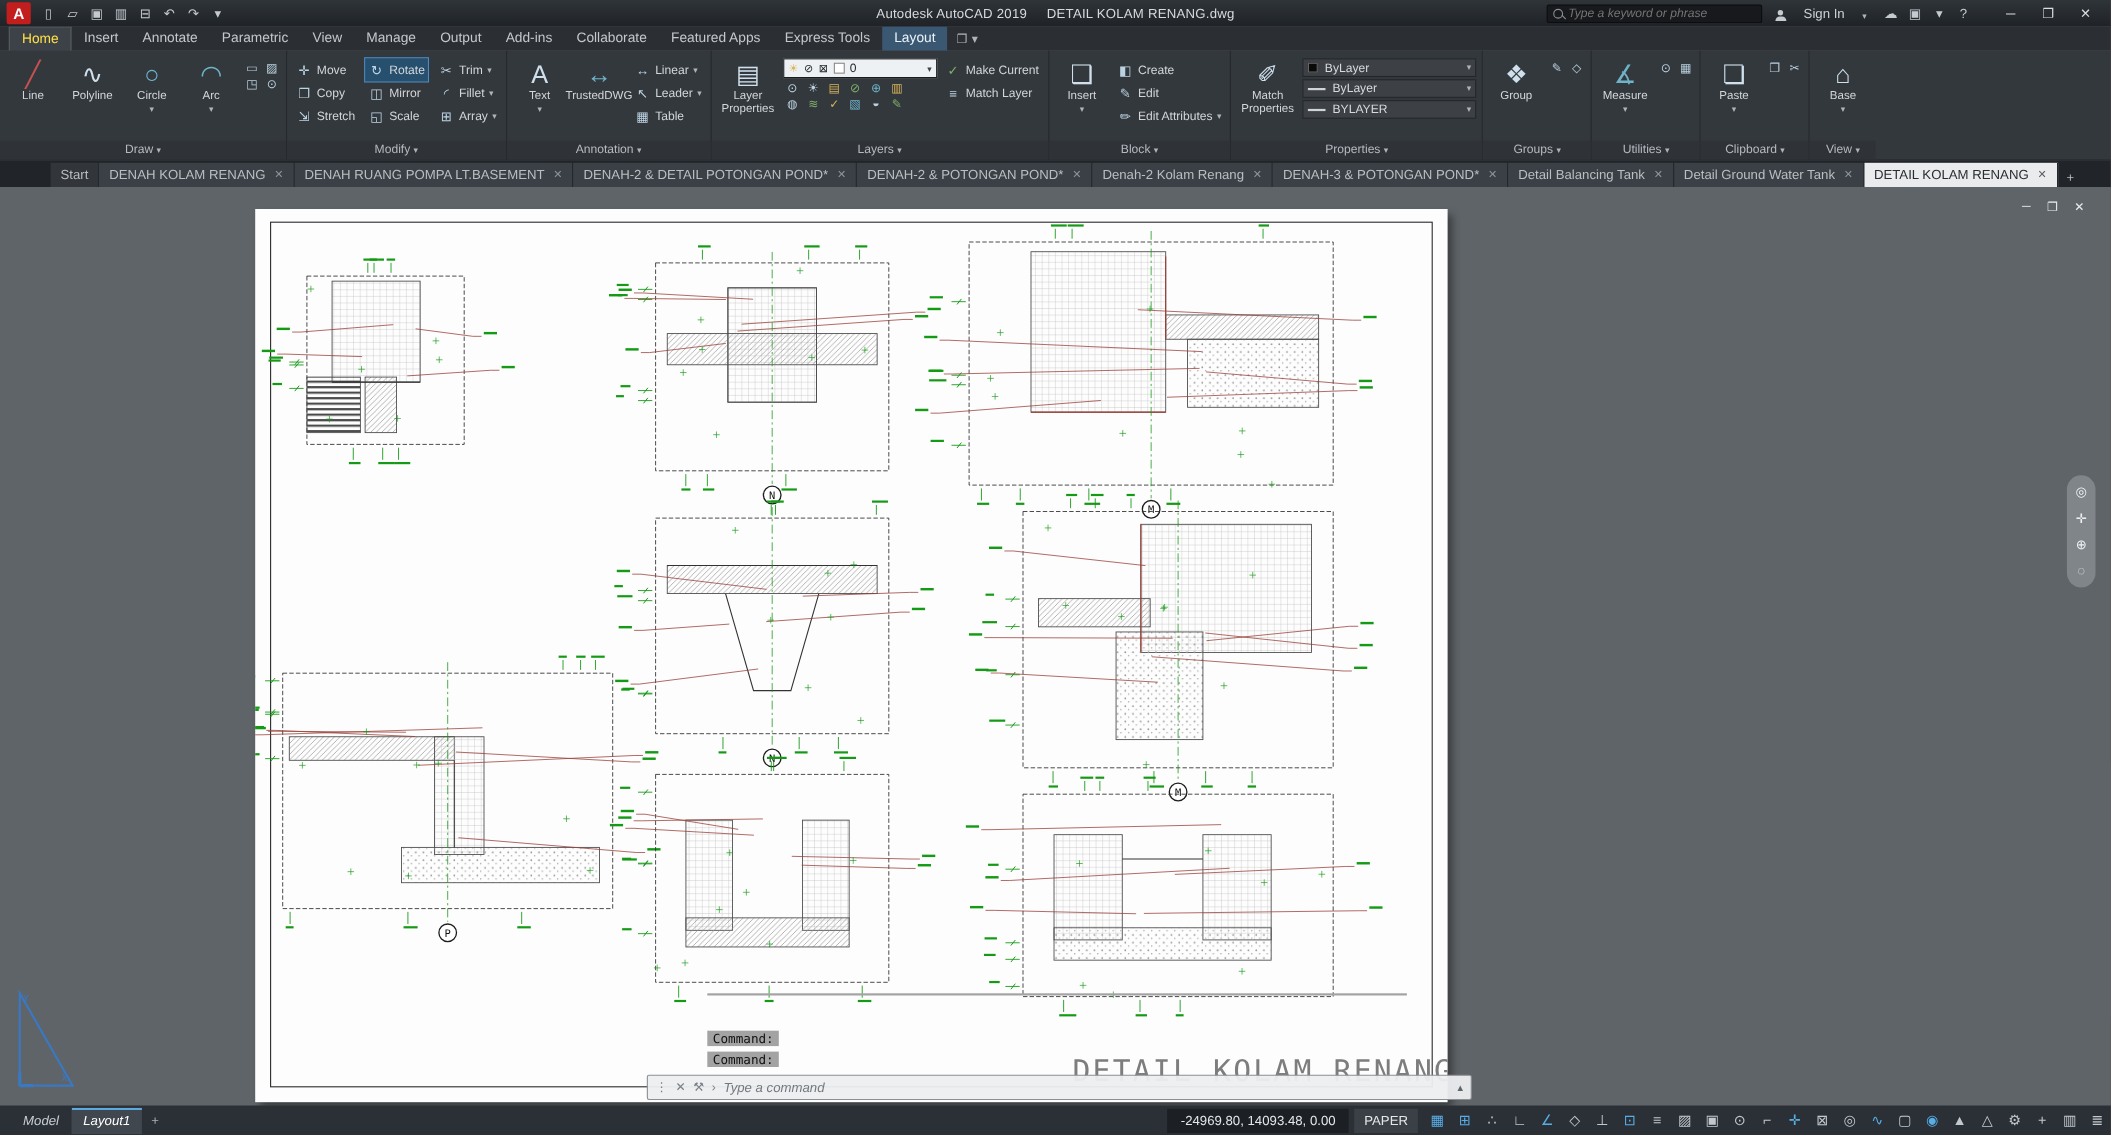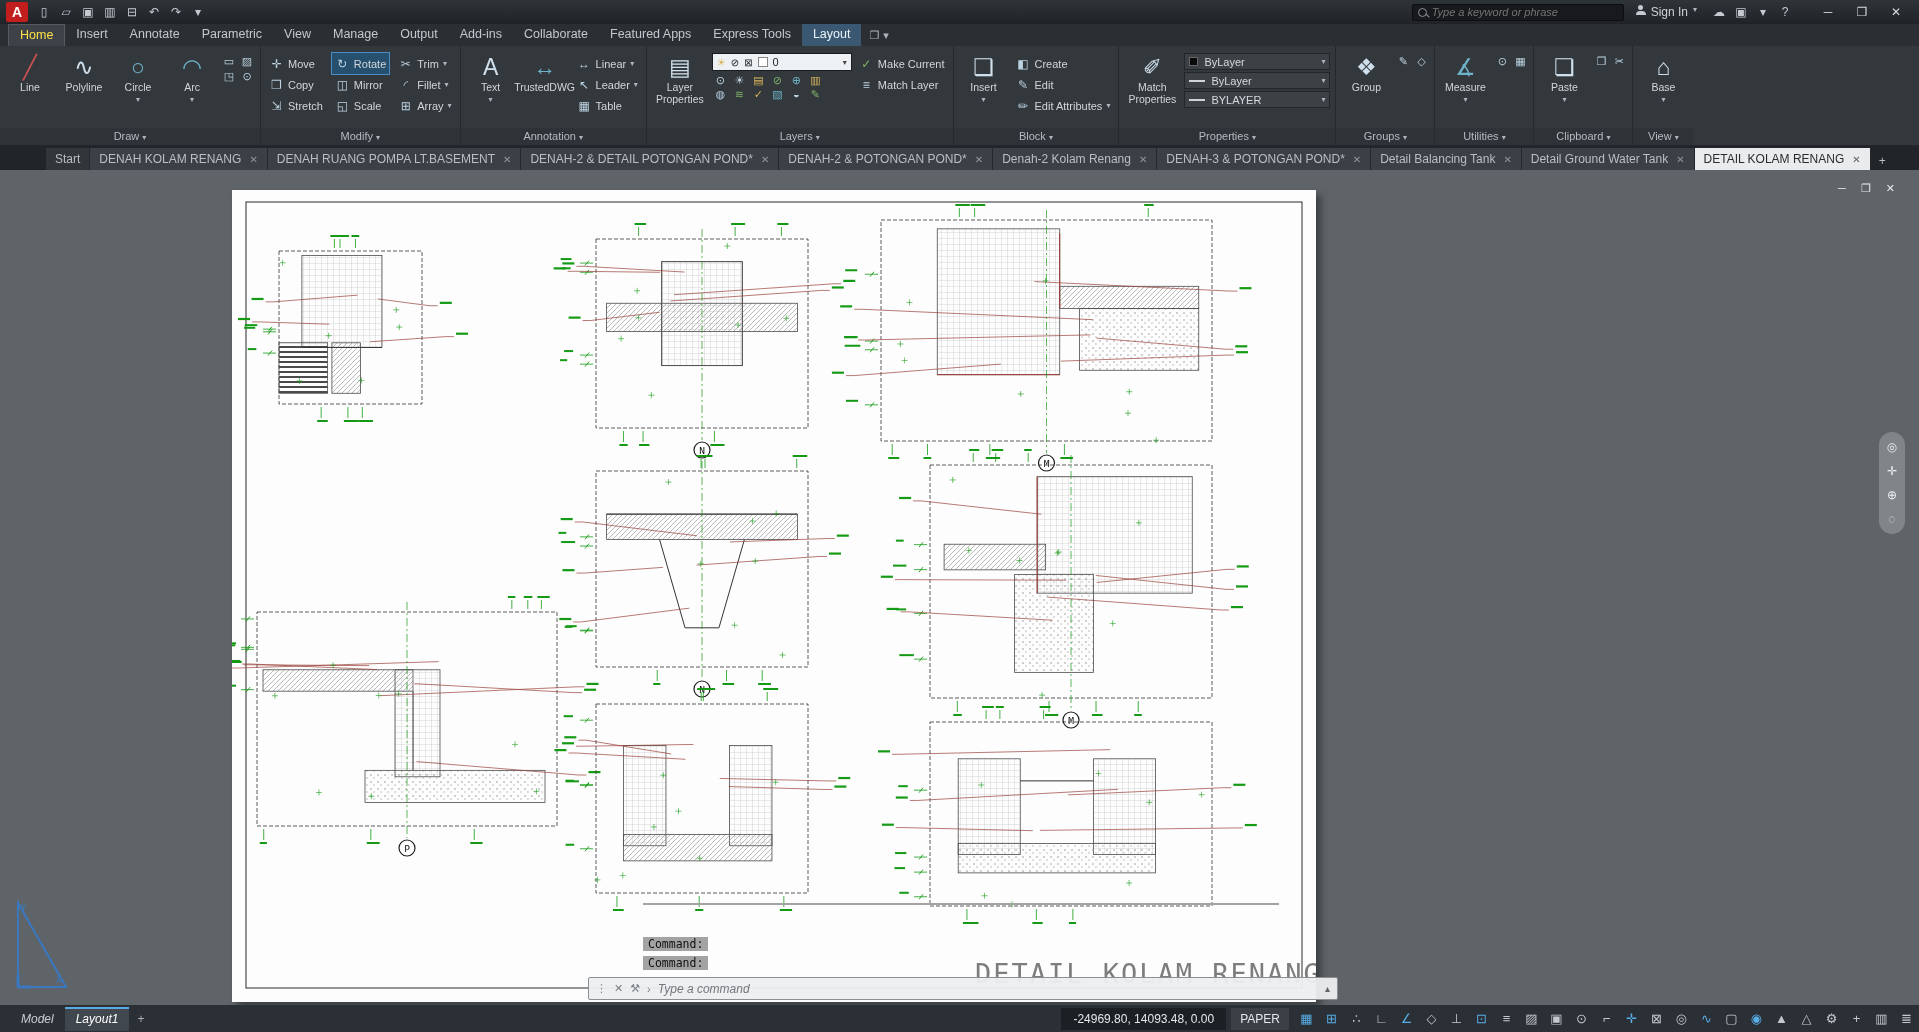--- a/index.html
+++ b/index.html
@@ -12,33 +12,33 @@
     background:linear-gradient(#2f3439,#1f2327); display:flex; align-items:center;
     padding:0 6px; color:#ccd1d5; font-size:12px; z-index:40; }
   .logo { width:22px; height:20px; background:#c21e1e; color:#fff; font-weight:bold;
     display:flex; align-items:center; justify-content:center; font-size:14px; border-radius:2px; margin-right:6px; }
   .qat { display:flex; align-items:center; gap:2px; }
   .qat span { display:inline-block; width:20px; text-align:center; color:#c4cad0; font-size:12px; cursor:default; }
   .tb-title { position:absolute; left:0; right:0; text-align:center; pointer-events:none;
     color:#d6dadd; font-size:12px; letter-spacing:.2px; }
   .tb-title b { font-weight:normal; margin-left:18px; }
   .tb-right { margin-left:auto; display:flex; align-items:center; gap:12px; z-index:2; }
-  .searchbox { display:flex; align-items:center; gap:5px; width:212px; height:17px;
+  .searchbox { display:flex; align-items:center; gap:5px; width:196px; height:17px;
     background:#17191c; border:1px solid #0c0d0f; border-radius:2px; padding:0 5px; }
   .searchbox input { flex:1; background:transparent; border:none; outline:none;
     font-style:italic; color:#8a9095; font-size:11px; font-family:"Liberation Sans",sans-serif; }
   .mag { width:9px; height:9px; border:1.4px solid #8a9095; border-radius:50%; position:relative; flex:none; }
   .mag::after { content:""; position:absolute; width:5px; height:1.4px; background:#8a9095;
     transform:rotate(45deg); right:-4px; bottom:-1px; }
   .person { width:10px; height:10px; position:relative; flex:none; }
   .person::before { content:""; position:absolute; width:5px; height:5px; border-radius:50%;
     background:#c4cad0; left:2.5px; top:0; }
   .person::after { content:""; position:absolute; width:10px; height:4px; border-radius:4px 4px 0 0;
     background:#c4cad0; bottom:0; }
-  .signin { display:flex; align-items:flex-start; gap:5px; }
+  .signin { display:flex; align-items:flex-end; gap:16px; }
   .tbicon { color:#c4cad0; font-size:12px; width:18px; text-align:center; }
   .winctl { display:flex; align-items:center; gap:0; margin-left:4px; }
   .winctl span { width:34px; text-align:center; font-size:12px; color:#d9dde0; }
 
   
   .ribbontabs { position:absolute; top:24px; left:0; right:0; height:22px; background:#2b2f34;
     display:flex; align-items:flex-end; padding-left:8px; font-size:12.5px; color:#c3c8cd; z-index:39; }
   .rtab { padding:3px 11px 4px; white-space:nowrap; cursor:default; }
   .rtab.active { background:#3d4248; color:#fde047; border:1px solid #565b60; border-bottom:none; }
   .rtab.ctx { background:#3a5871; color:#eaf3fa; }
@@ -65,21 +65,21 @@
   .minigrid .gi { font-size:11px; color:#b9cfdd; text-align:center; }
   .combo { width:140px; height:18px; background:#eef1f3; color:#1d2023; font-size:11px;
     display:flex; align-items:center; gap:5px; border:1px solid #191c1e; padding:0 4px; }
   .combo .cc { margin-left:auto; color:#444; font-size:8px; }
   .combo .gi { font-size:10px; }
   .chip { width:10px; height:10px; background:#fff; border:1px solid #888; flex:none; }
   .lmini { display:grid; grid-template-columns:repeat(6,17px); gap:1px 2px; padding-top:3px; }
   .lmini span { font-size:11px; text-align:center; color:#bcd3e2; }
   .lmini span:nth-child(3n) { color:#d9b45a; } .lmini span:nth-child(4n) { color:#7fb069; }
   .lmini span:nth-child(5n) { color:#6fb3c9; }
-  .propdd { width:146px; height:17px; background:#3d4146; border:1px solid #24272a; color:#d6dade;
+  .propdd { width:158px; height:17px; background:#3d4146; border:1px solid #24272a; color:#d6dade;
     font-size:11px; display:flex; align-items:center; padding:0 4px; gap:6px; margin-bottom:2px; }
   .propdd .dchip { width:9px; height:9px; background:#0a0a0a; border:1px solid #666; flex:none; }
   .propdd .dline { width:16px; height:0; border-top:2px solid #cfd4d8; flex:none; }
   .propdd .cc { margin-left:auto; font-size:8px; color:#aeb4ba; }
   .c-green { color:#7fb069 !important; } .c-yel { color:#d9b45a !important; }
   .c-red { color:#c75050 !important; } .c-teal { color:#6fb3c9 !important; }
 
   
   .filetabs { position:absolute; top:146px; left:0; right:0; height:24px; background:#21252a;
     display:flex; align-items:flex-end; padding-left:4px; font-size:12px; color:#b9bec3; z-index:37; }
@@ -137,20 +137,23 @@
     <div class="qat">
         <span>▯</span>
         <span>▱</span>
         <span>▣</span>
         <span>▥</span>
         <span>⊟</span>
         <span>↶</span>
         <span>↷</span>
         <span>▾</span>
       </div>
+    <div class="tb-title">
+      <span>Autodesk AutoCAD 2019</span><b>DETAIL KOLAM RENANG.dwg</b>
+    </div>
     <div class="tb-right">
       <div class="searchbox">
         <span class="mag"></span>
         <input placeholder="Type a keyword or phrase" style="">
       </div>
       <div class="signin">
         <span class="person"></span>
         <span>Sign In</span>
         <span class="caret">▾</span>
       </div>

